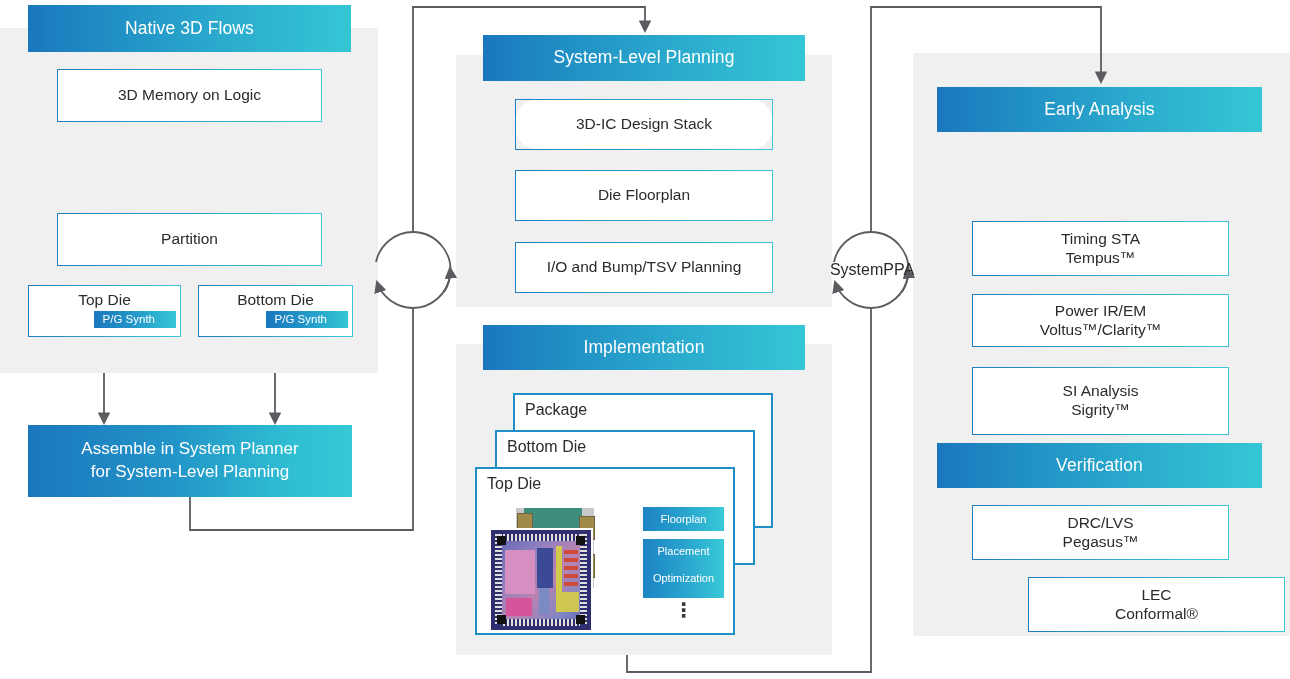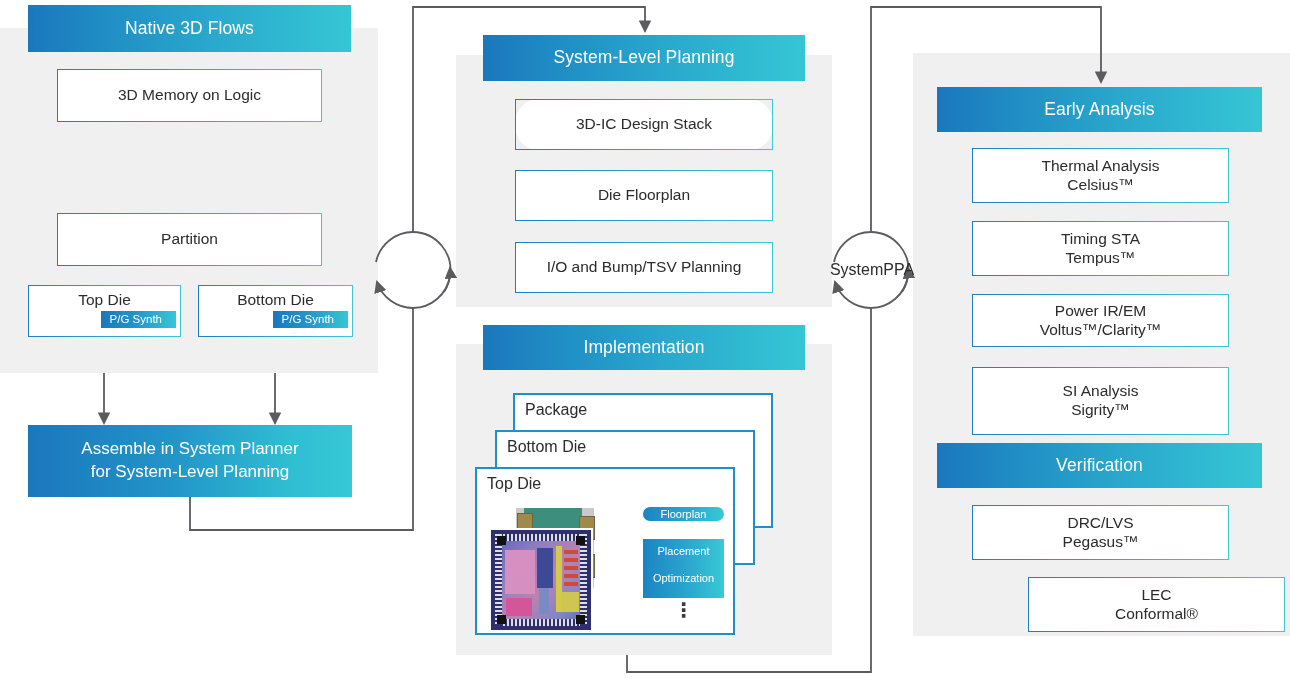--- a/index.html
+++ b/index.html
@@ -52,21 +52,21 @@
     display:flex;flex-direction:column;align-items:center;
     padding-top:5px;
   }
   .diebox .dtitle{font-size:15.5px;color:#2b2b2b;line-height:1.1;}
   .pill{
     margin-top:3px;
     align-self:flex-end;
     margin-right:4px;
     background:linear-gradient(90deg,#1b77bd 0%,#2295c8 45%,#35c6d5 100%);
     color:#fff;font-size:11.5px;
-    padding:2px 14px 3px 9px;
+    padding:2px 21px 3px 9px;
     white-space:nowrap;
   }
 
   
   .assemble{
     position:absolute;
     background:linear-gradient(90deg,#1b77bd 0%,#2295c8 45%,#2fbdd2 80%,#36c8d6 100%);
     color:#ffffff;
     display:flex;align-items:center;justify-content:center;
     text-align:center;font-size:17px;line-height:1.35;
@@ -232,21 +232,21 @@
     <div style="position:absolute;left:75px;top:38px;width:14px;height:4px;background:#cf4a3a;"></div>
     <div style="position:absolute;left:75px;top:46px;width:14px;height:4px;background:#cf4a3a;"></div>
     <div style="position:absolute;left:75px;top:54px;width:14px;height:4px;background:#cf4a3a;"></div>
     <div style="position:absolute;left:72px;top:64px;width:18px;height:20px;background:#cfc552;"></div>
     <div style="position:absolute;left:8px;top:8px;width:9px;height:9px;background:#111;"></div>
     <div style="position:absolute;right:8px;top:8px;width:9px;height:9px;background:#111;"></div>
     <div style="position:absolute;left:8px;bottom:8px;width:9px;height:9px;background:#111;"></div>
     <div style="position:absolute;right:8px;bottom:8px;width:9px;height:9px;background:#111;"></div>
   </div>
 
-  <div class="minibtn" style="left:643px;top:507px;width:81px;height:14px;border-radius:8px;">
+  <div class="minibtn" style="left:643px;top:507px;width:81px;height:24px;">
     <span>Floorplan</span>
   </div>
   <div class="minibtn" style="left:643px;top:539px;width:81px;height:24px;">
     <span>Placement</span>
   </div>
   <div class="minibtn" style="left:643px;top:558px;width:81px;height:40px;">
     <span>Optimization</span>
   </div>
   <div class="dots" style="left:643px;top:602px;width:81px;height:18px;font-size:20px;line-height:16px;">
     <span>⋮</span>
@@ -258,26 +258,20 @@
   </div>
   <div class="cyclelabel" style="left:833px;top:247px;width:78px;height:46px;">
     <span>System</span>
     <span>PPA</span>
   </div>
 
   <div class="hdr" style="left:937px;top:87px;width:325px;height:45px;">
     <span>Early Analysis</span>
   </div>
 
-  <div class="box" style="left:972px;top:148px;width:257px;height:55px;">
-    <span>
-      <span class="two-line">Thermal Analysis</span>
-      <span class="two-line">Celsius™</span>
-    </span>
-  </div>
   <div class="box" style="left:972px;top:221px;width:257px;height:55px;">
     <span>
       <span class="two-line">Timing STA</span>
       <span class="two-line">Tempus™</span>
     </span>
   </div>
   <div class="box" style="left:972px;top:294px;width:257px;height:53px;">
     <span>
       <span class="two-line">Power IR/EM</span>
       <span class="two-line">Voltus™/Clarity™</span>

